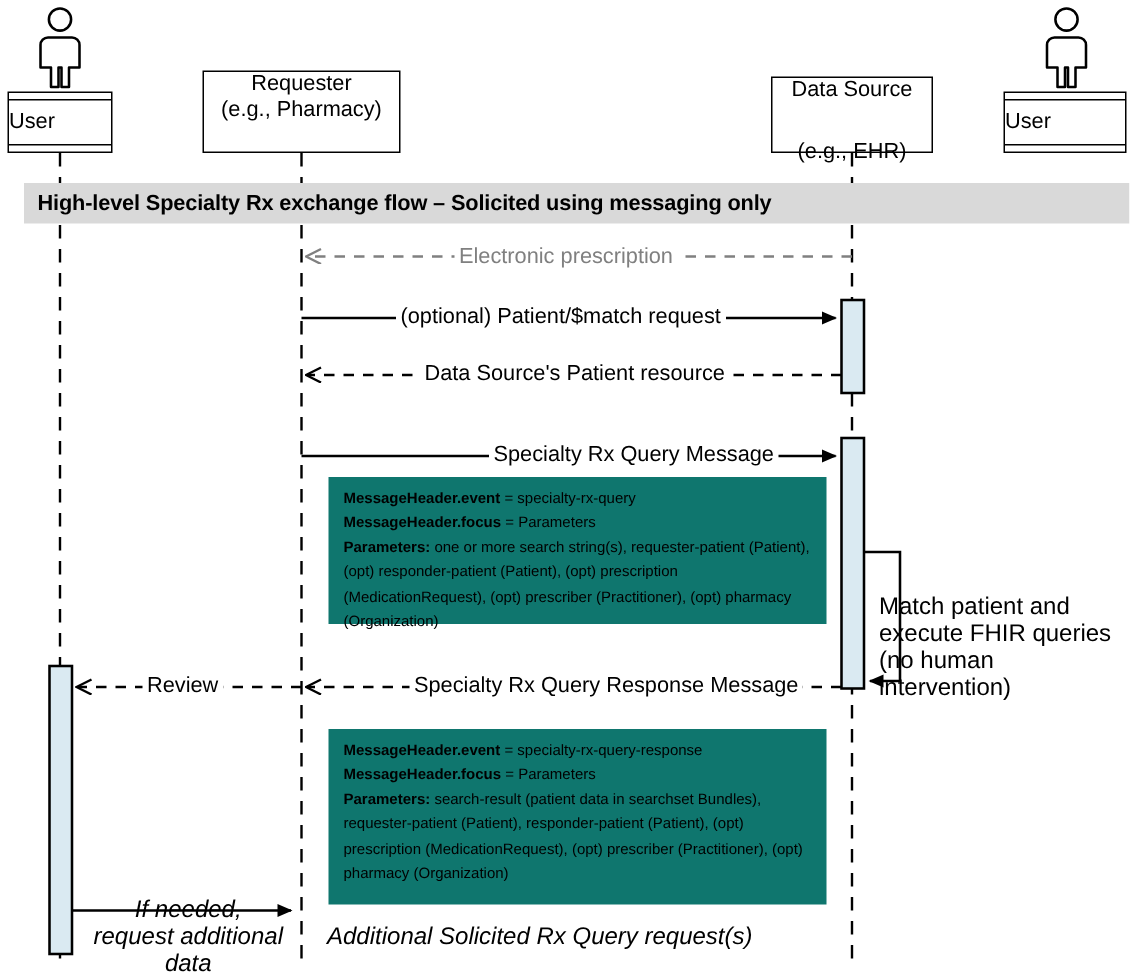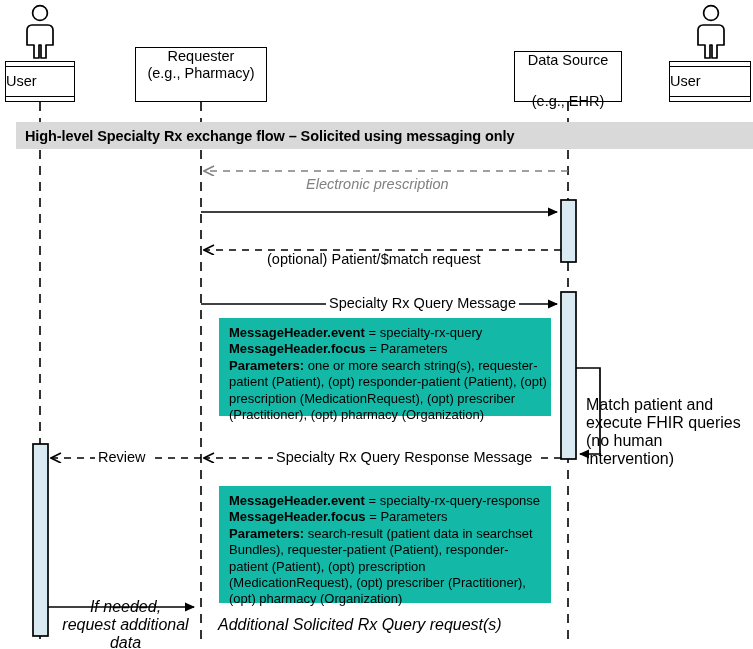--- a/index.html
+++ b/index.html
@@ -67,22 +67,22 @@
     text-align:center;
     color:#000;
     padding:0 3px;
   }
   .msg-label.gray{ color:#808080; }
 
   
   .note-box{
     position:absolute;
     box-sizing:border-box;
-    background:#14b8a6;
-    font-size:13px;
+    background:#0f766e;
+    font-size:10px;
     line-height:16.4px;
     color:#000;
     padding:7px 4px 7px 10px;
   }
   .note-box b{ font-weight:bold; }
 
   
   .free-text{
     position:absolute;
     font-size:16px;
@@ -164,28 +164,31 @@
   <div class="actor-box" style="left:669px; top:61px; width:82px; height:41px;">
     <span class="inner-rule top"></span>
     <span class="inner-rule bot"></span>
     <span>User</span>
   </div>
 
   <div class="banner" style="left:0px; top:122px; width:753px; height:27px;margin-left:16px;">
     <span>High-level Specialty Rx exchange flow – Solicited using messaging only</span>
   </div>
 
-  <div class="msg-label gray" style="left:303px; top:176px;font-style:italic;">
+  <div class="msg-label gray" style="left:303px; top:163px;">
     <span>Electronic prescription</span>
   </div>
 
-  <div class="msg-label" style="left:264px; top:203px;margin-top:48px;">
+  <div class="msg-label" style="left:264px; top:203px;">
     <span>(optional) Patient/$match request</span>
   </div>
 
+  <div class="msg-label" style="left:280px; top:241px;">
+    <span>Data Source's Patient resource</span>
+  </div>
 
   <div class="msg-label" style="left:290px; top:295px;margin-left:36px;">
     <span>Specialty Rx Query Message</span>
   </div>
 
   <div class="msg-label" style="left:273px; top:449px;">
     <span>Specialty Rx Query Response Message</span>
   </div>
 
   <div class="msg-label" style="left:95px; top:449px;">

